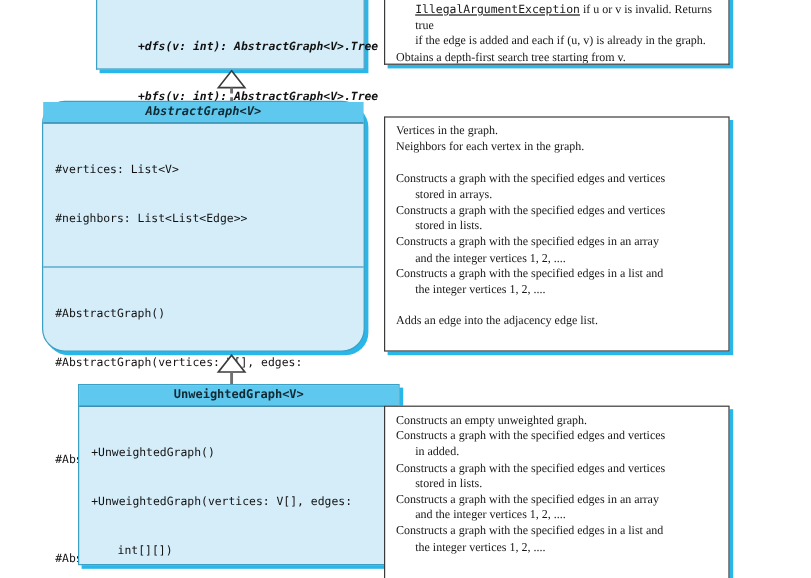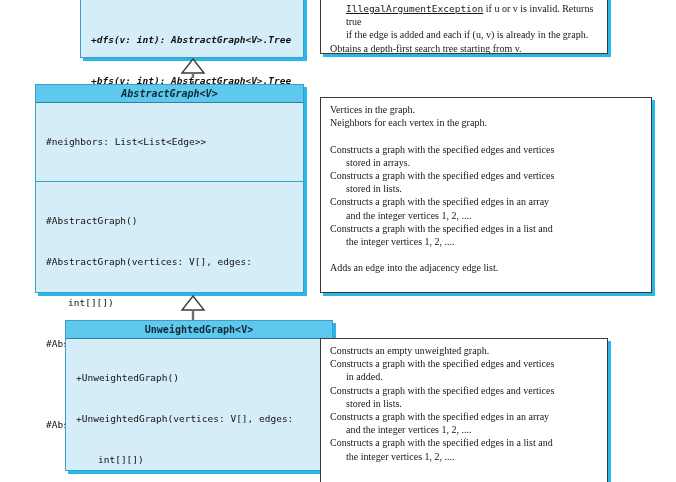--- a/index.html
+++ b/index.html
@@ -53,20 +53,21 @@
   .uml-section + .uml-section {
     border-top: 1px solid #3c9fc4;
   }
   .uml-line {
     display: block;
     white-space: pre;
   }
   .uml-line.italic {
     font-style: italic;
     font-weight: bold;
+    margin-left: 24px;
   }
   .uml-line.cont {
     padding-left: 22px;
   }
 
   
   .desc-box {
     position: absolute;
     background: #ffffff;
     border: 1px solid #3a3a3a;
@@ -122,41 +123,42 @@
 
   </div>
 
   <div class="inherit" style="left:178px; top:58px; width:30px; height:28px;">
     <svg width="30" height="28" viewBox="0 0 30 28">
       <polygon points="15,1 26,15 4,15" fill="#ffffff" stroke="#3d3d3d" stroke-width="1.4"></polygon>
       <line x1="15" y1="15" x2="15" y2="28" stroke="#6f6f6f" stroke-width="2.4" stroke-dasharray="5,3"></line>
     </svg>
   </div>
 
-  <div class="uml-box" style="left:35px; top:84px; width:269px; height:209px;">
+  <div class="uml-box" style="left:35px; top:84px; width:269px; height:209px;border-radius:19px;">
     <div class="uml-header">AbstractGraph&lt;V&gt;</div>
     <div class="uml-section">
+      <span class="uml-line">#vertices: List&lt;V&gt;</span>
       <span class="uml-line">#neighbors: List&lt;List&lt;Edge&gt;&gt;</span>
     </div>
     <div class="uml-section">
       <span class="uml-line">#AbstractGraph()</span>
       <span class="uml-line">#AbstractGraph(vertices: V[], edges:</span>
       <span class="uml-line cont">int[][])</span>
       <span class="uml-line">#AbstractGraph(vertices: List&lt;V&gt;, edges:</span>
       <span class="uml-line cont">List&lt;Edge&gt;)</span>
       <span class="uml-line">#AbstractGraph(edges: int[][],</span>
       
       
       
       
       
     </div>
   </div>
 
-  <div class="desc-box" style="left:320px; top:97px; width:332px; height:196px;">
+  <div class="desc-box" style="left:320px; top:97px; width:288px; height:196px;">
     <span class="desc-line">Vertices in the graph.</span>
     <span class="desc-line">Neighbors for each vertex in the graph.</span>
     <span class="desc-line gap"></span>
     <span class="desc-line">Constructs a graph with the specified edges and vertices</span>
     <span class="desc-line cont">stored in arrays.</span>
     <span class="desc-line">Constructs a graph with the specified edges and vertices</span>
     <span class="desc-line cont">stored in lists.</span>
     <span class="desc-line">Constructs a graph with the specified edges in an array</span>
     <span class="desc-line cont">and the integer vertices 1, 2, ....</span>
     <span class="desc-line">Constructs a graph with the specified edges in a list and</span>

